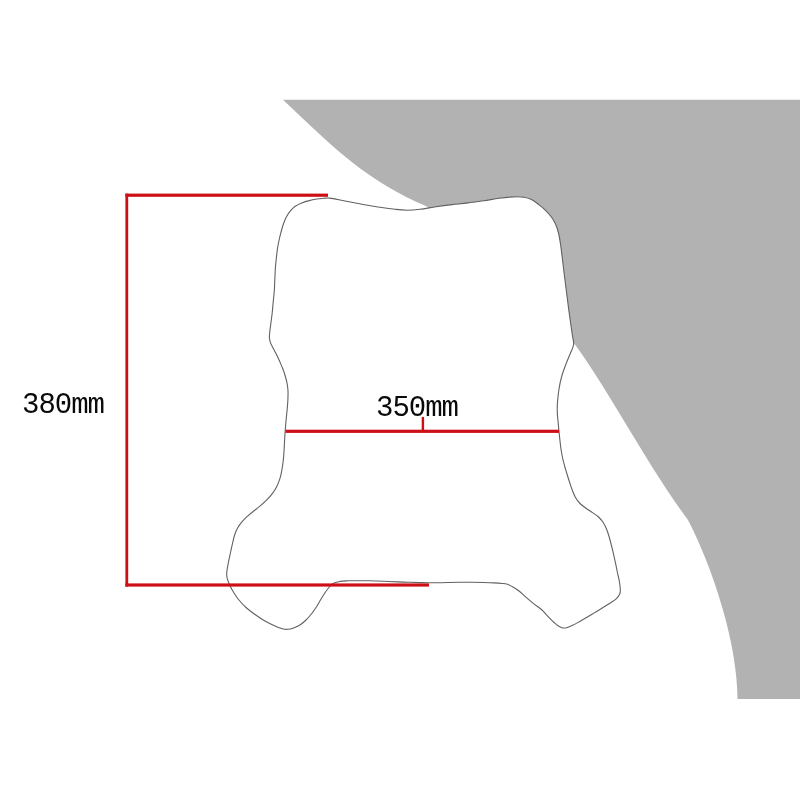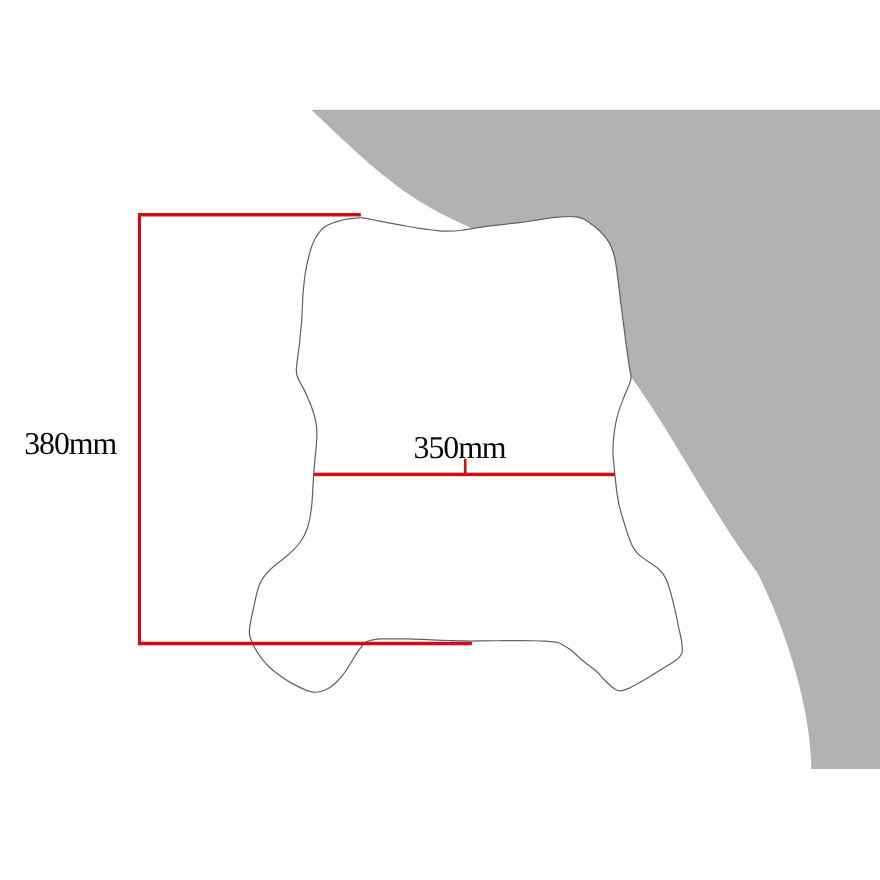--- a/index.html
+++ b/index.html
@@ -1,16 +1,16 @@
 <!DOCTYPE html>
 <html><head>
 <meta charset="utf-8">
 <style>
   html,body { margin:0; padding:0; background:#ffffff; width:800px; height:800px; overflow:hidden; }
-  .wrap { position:relative; width:696px; height:800px; font-family:Liberation Serif, serif; }
+  .wrap { position:relative; width:696px; height:800px; font-family:Liberation Mono, monospace; }
   svg { position:absolute; left:0; top:0; }
 </style>
 </head>
 <body>
 <div class="wrap">
 <svg width="800" height="800" viewBox="0 0 800 800">
 
   <path d="M 283,99.7 L 800,99.7 L 800,699 L 737.5,699 C 737.5,644 713,568 688,520 C 649,468 608,389 573.5,342.5 L 427,206.5 C 367,180.5 338,152 283,99.7 Z" fill="#b2b2b2"></path>
 
   <path d="M 330.0,198.1 C 333.5,198.5 339.7,200.0 345.0,201.0 C 350.3,202.0 356.2,203.1 362.0,204.2 C 367.8,205.2 374.5,206.5 380.0,207.3 C 385.5,208.2 390.5,208.8 395.0,209.3 C 399.5,209.8 402.8,210.2 407.0,210.2 C 411.2,210.2 415.2,209.9 420.0,209.3 C 424.8,208.7 430.7,207.5 436.0,206.7 C 441.3,205.9 446.7,205.2 452.0,204.6 C 457.3,204.0 462.7,203.6 468.0,202.9 C 473.3,202.2 478.8,201.5 484.0,200.7 C 489.2,199.9 494.7,198.9 499.0,198.3 C 503.3,197.7 507.0,197.3 510.0,197.1 C 513.0,196.8 514.7,196.8 517.0,196.8 C 519.3,196.8 521.7,196.8 524.0,197.2 C 526.3,197.6 528.7,198.2 531.0,199.3 C 533.3,200.4 535.7,202.2 538.0,204.0 C 540.3,205.8 542.8,207.7 545.0,209.8 C 547.2,211.9 549.2,214.1 551.0,216.5 C 552.8,218.9 554.2,221.2 555.5,224.0 C 556.8,226.8 557.7,229.7 558.5,233.0 C 559.3,236.3 559.9,239.8 560.5,244.0 C 561.1,248.2 561.7,253.0 562.3,258.0 C 562.9,263.0 563.5,268.3 564.2,274.0 C 564.9,279.7 565.7,286.0 566.5,292.0 C 567.3,298.0 568.1,304.5 568.8,310.0 C 569.5,315.5 570.3,320.7 570.9,325.0 C 571.5,329.3 572.0,332.8 572.5,336.0 C 573.0,339.2 573.9,341.7 573.6,344.5 C 573.3,347.3 571.8,349.8 570.5,353.0 C 569.2,356.2 567.5,360.2 566.0,364.0 C 564.5,367.8 563.0,371.8 561.8,376.0 C 560.6,380.2 559.7,384.7 559.0,389.0 C 558.3,393.3 557.8,398.0 557.5,402.0 C 557.2,406.0 557.2,409.5 557.3,413.0 C 557.4,416.5 557.9,419.9 558.2,423.0 C 558.5,426.1 558.7,428.7 559.0,431.5 C 559.3,434.3 559.6,437.1 559.9,440.0 C 560.2,442.9 560.5,446.0 561.0,449.0 C 561.5,452.0 562.0,455.2 562.6,458.0 C 563.2,460.8 563.9,463.3 564.6,466.0 C 565.3,468.7 566.2,471.3 567.0,474.0 C 567.8,476.7 568.6,479.3 569.5,482.0 C 570.4,484.7 571.2,487.4 572.2,490.0 C 573.2,492.6 574.2,495.2 575.5,497.5 C 576.8,499.8 578.2,501.7 580.0,503.5 C 581.8,505.3 583.9,506.8 586.0,508.3 C 588.1,509.8 590.4,511.2 592.5,512.6 C 594.6,514.1 596.8,515.4 598.5,517.0 C 600.2,518.6 601.6,520.1 602.9,522.0 C 604.2,523.9 605.3,526.2 606.3,528.5 C 607.3,530.8 608.1,533.3 608.9,536.0 C 609.7,538.7 610.5,541.6 611.2,544.5 C 612.0,547.4 612.7,550.5 613.4,553.5 C 614.1,556.5 614.8,559.5 615.4,562.5 C 616.0,565.5 616.6,568.4 617.2,571.5 C 617.9,574.6 618.8,578.0 619.3,581.0 C 619.8,584.0 620.2,587.0 620.3,589.2 C 620.4,591.4 620.4,592.4 619.7,594.0 C 619.0,595.6 617.8,597.3 616.2,598.8 C 614.6,600.3 612.6,601.5 610.3,603.0 C 608.0,604.5 605.1,606.2 602.6,607.8 C 600.1,609.4 597.5,610.9 595.0,612.4 C 592.5,613.9 589.9,615.5 587.4,617.0 C 584.9,618.5 582.3,620.0 579.8,621.4 C 577.3,622.8 574.7,624.3 572.6,625.3 C 570.5,626.3 569.0,626.9 567.4,627.4 C 565.8,627.9 564.4,628.2 563.0,628.0 C 561.6,627.8 560.3,627.1 558.9,626.3 C 557.5,625.5 556.0,624.2 554.6,623.0 C 553.2,621.8 551.7,620.3 550.3,618.9 C 548.9,617.5 547.4,615.9 546.0,614.4 C 544.6,612.9 544.2,611.9 542.0,610.0 C 539.8,608.1 535.8,605.4 533.0,603.1 C 530.2,600.8 527.3,598.3 525.0,596.3 C 522.7,594.3 521.1,592.6 519.0,591.0 C 516.9,589.4 514.4,587.9 512.5,586.8 C 510.6,585.7 509.2,584.8 507.5,584.3 C 505.8,583.8 504.2,583.7 502.0,583.5 C 499.8,583.3 497.0,583.1 494.0,582.9 C 491.0,582.7 487.7,582.6 484.0,582.5 C 480.3,582.4 476.0,582.3 472.0,582.3 C 468.0,582.3 464.0,582.3 460.0,582.3 C 456.0,582.3 452.0,582.4 448.0,582.5 C 444.0,582.6 439.3,582.7 436.0,582.7 C 432.7,582.8 430.7,582.8 428.0,582.8 C 425.3,582.8 423.0,582.7 420.0,582.6 C 417.0,582.5 413.7,582.4 410.0,582.3 C 406.3,582.2 402.3,582.1 398.0,581.9 C 393.7,581.7 388.7,581.5 384.0,581.3 C 379.3,581.1 374.3,580.9 370.0,580.8 C 365.7,580.7 361.7,580.8 358.0,580.8 C 354.3,580.8 351.0,580.7 348.0,580.8 C 345.0,580.9 342.5,580.9 340.0,581.4 C 337.5,581.9 334.9,582.4 333.0,583.5 C 331.1,584.6 329.9,586.3 328.5,588.0 C 327.1,589.7 325.8,591.5 324.5,593.5 C 323.2,595.5 321.9,597.7 320.5,600.0 C 319.1,602.3 317.6,605.1 316.0,607.5 C 314.4,609.9 312.8,612.3 311.0,614.5 C 309.2,616.7 307.4,618.7 305.5,620.5 C 303.6,622.3 301.6,623.9 299.5,625.2 C 297.4,626.5 295.0,627.5 293.0,628.2 C 291.0,628.9 289.2,629.2 287.5,629.3 C 285.8,629.4 284.4,629.3 282.5,628.8 C 280.6,628.3 278.9,627.8 276.0,626.5 C 273.1,625.2 268.5,623.0 265.0,621.0 C 261.5,619.0 258.2,616.8 255.0,614.5 C 251.8,612.2 248.8,610.0 246.0,607.5 C 243.2,605.0 240.7,602.2 238.5,599.5 C 236.3,596.8 234.3,593.5 232.8,591.0 C 231.3,588.5 230.2,586.5 229.3,584.3 C 228.4,582.1 227.5,580.0 227.1,578.0 C 226.7,576.0 226.6,574.5 226.8,572.0 C 227.0,569.5 227.7,566.2 228.3,563.0 C 228.9,559.8 229.7,556.3 230.4,553.0 C 231.1,549.7 231.9,546.1 232.6,543.0 C 233.3,539.9 234.0,537.0 234.8,534.5 C 235.6,532.0 236.5,530.0 237.6,528.0 C 238.7,526.0 239.9,524.2 241.5,522.3 C 243.1,520.4 245.0,518.5 247.0,516.6 C 249.0,514.8 251.2,513.0 253.5,511.2 C 255.8,509.4 258.2,507.5 260.5,505.6 C 262.8,503.7 265.0,501.7 267.0,499.7 C 269.0,497.7 270.9,495.6 272.5,493.4 C 274.1,491.2 275.6,488.9 276.8,486.4 C 278.0,483.9 279.0,481.3 279.9,478.6 C 280.8,475.9 281.3,472.9 281.9,470.0 C 282.4,467.1 282.8,464.1 283.2,461.0 C 283.6,457.9 283.8,454.7 284.0,451.5 C 284.2,448.3 284.3,445.2 284.5,442.0 C 284.7,438.8 284.9,435.5 285.1,432.0 C 285.4,428.5 285.7,424.7 286.0,421.0 C 286.3,417.3 286.8,413.6 287.1,410.0 C 287.4,406.4 287.8,402.7 287.9,399.5 C 288.0,396.3 288.1,393.6 288.0,391.0 C 287.9,388.4 287.6,386.4 287.2,384.0 C 286.8,381.6 286.1,379.0 285.4,376.5 C 284.7,374.0 283.8,371.4 282.8,368.8 C 281.8,366.2 280.6,363.6 279.5,361.0 C 278.4,358.4 277.1,355.7 275.9,353.3 C 274.7,350.9 273.3,348.7 272.4,346.8 C 271.4,344.9 270.7,343.4 270.2,341.8 C 269.7,340.2 269.5,339.2 269.4,337.5 C 269.3,335.8 269.6,333.9 269.8,331.5 C 270.1,329.1 270.5,326.1 270.9,323.0 C 271.3,319.9 271.8,316.5 272.2,313.0 C 272.6,309.5 272.8,305.7 273.2,302.0 C 273.6,298.3 274.0,294.7 274.3,291.0 C 274.6,287.3 274.6,283.7 274.8,280.0 C 275.0,276.3 275.1,272.6 275.3,269.0 C 275.6,265.4 275.9,261.9 276.3,258.5 C 276.7,255.1 277.0,251.7 277.5,248.5 C 278.0,245.3 278.6,242.4 279.2,239.5 C 279.8,236.6 280.6,233.7 281.3,231.0 C 282.0,228.3 282.7,225.9 283.6,223.5 C 284.5,221.1 285.4,218.7 286.6,216.6 C 287.8,214.5 289.2,212.4 290.6,210.7 C 292.0,209.0 293.3,207.5 295.2,206.2 C 297.1,204.9 299.5,203.8 301.8,202.9 C 304.1,202.0 306.7,201.2 309.2,200.6 C 311.7,199.9 314.5,199.4 317.0,199.0 C 319.5,198.6 321.8,198.5 324.0,198.3 C 326.2,198.2 326.5,197.7 330.0,198.1 Z" fill="#ffffff" stroke="#616161" stroke-width="1.1"></path>

